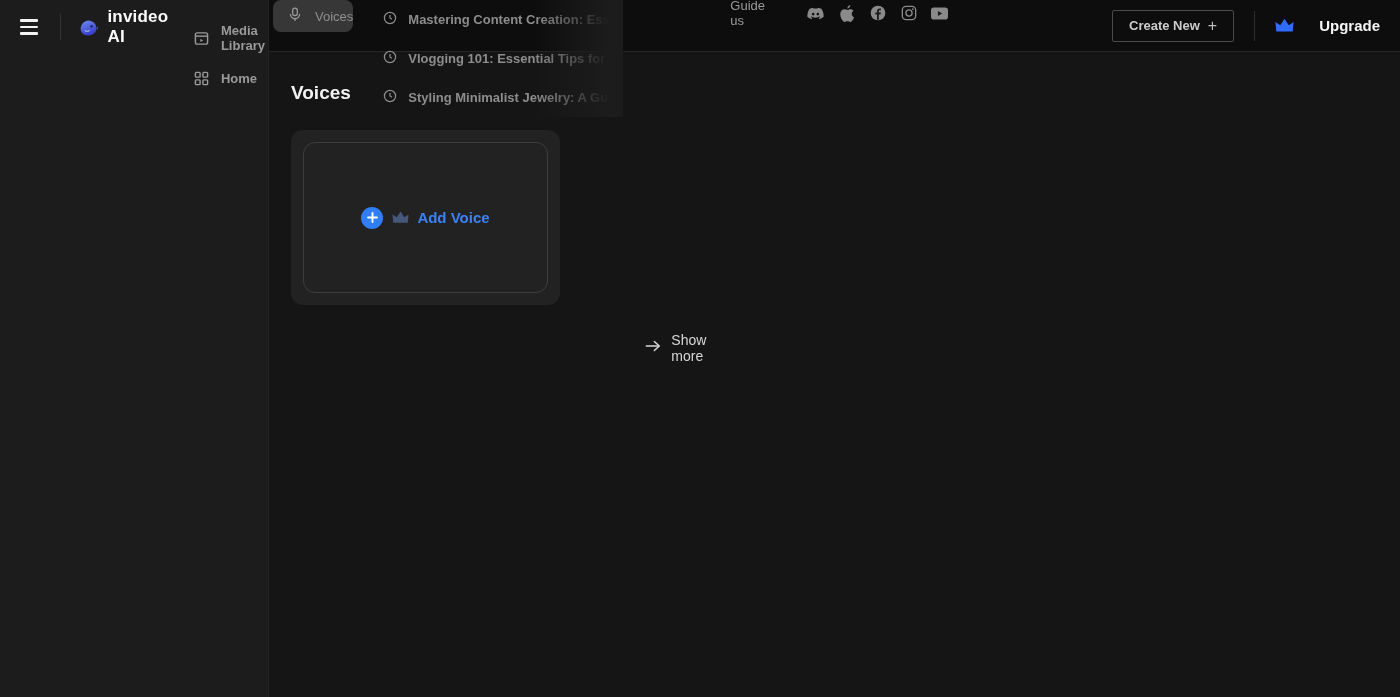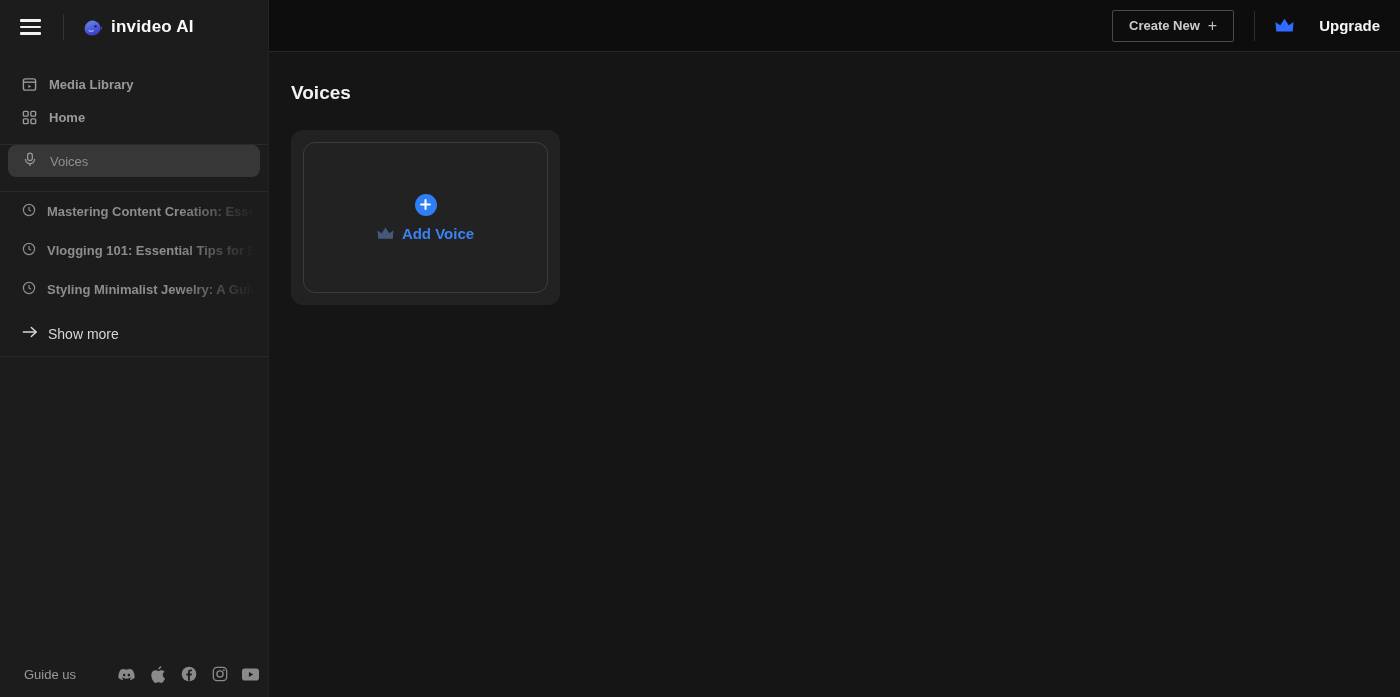--- a/index.html
+++ b/index.html
@@ -10,21 +10,21 @@
     display: flex;
     color: #eaeaea;
     -webkit-font-smoothing: antialiased;
   }
 
   
   .sidebar {
     width: 269px; min-width: 269px; height: 697px;
     background: #1c1c1c;
     border-right: 1px solid #232323;
-    display: flex; flex-direction: column;
+    display: flex; flex-direction: row;
     position: relative;
   }
   .sidebar-top {
     height: 54px;
     display: flex; align-items: center;
     padding-left: 20px;
   }
   .hamburger { width: 21px; cursor: pointer; display: flex; flex-direction: column; gap: 4px; }
   .hamburger span { display: block; height: 2.6px; background: #f2f2f2; border-radius: 1px; }
   .top-vdivider { width: 1px; height: 26px; background: #333; margin: 0 18px 0 22px; }
@@ -126,21 +126,21 @@
     width: 269px; height: 175px;
     margin-top: 26px;
     background: #222222;
     border-radius: 12px;
     padding: 12px;
     cursor: pointer;
   }
   .add-voice-inner {
     width: 100%; height: 100%;
     border: 1px solid #3d3d3d; border-radius: 12px;
-    display: flex; flex-direction: column; align-items: center; justify-content: center;
+    display: flex; align-items: center; justify-content: center;
     gap: 9px;
   }
   .plus-circle {
     width: 22px; height: 22px; border-radius: 50%;
     background: #2f7ef3;
     display: flex; align-items: center; justify-content: center;
   }
   .add-voice-row { display: flex; align-items: center; gap: 8px; }
   .add-voice-label { color: #3b82f6; font-size: 15px; font-weight: bold; }
 </style>

